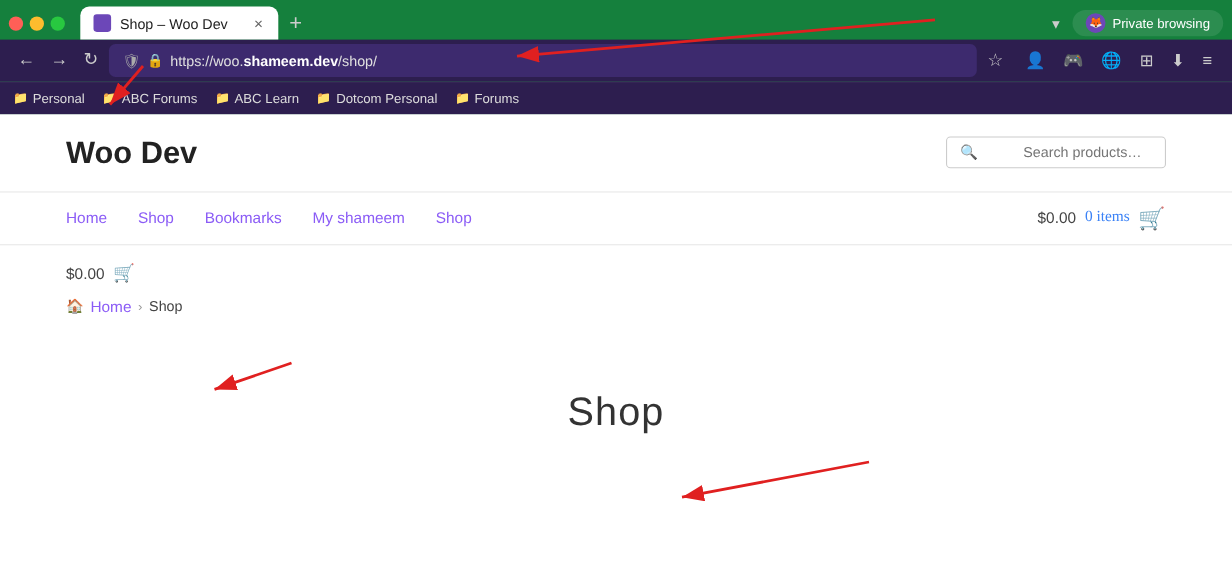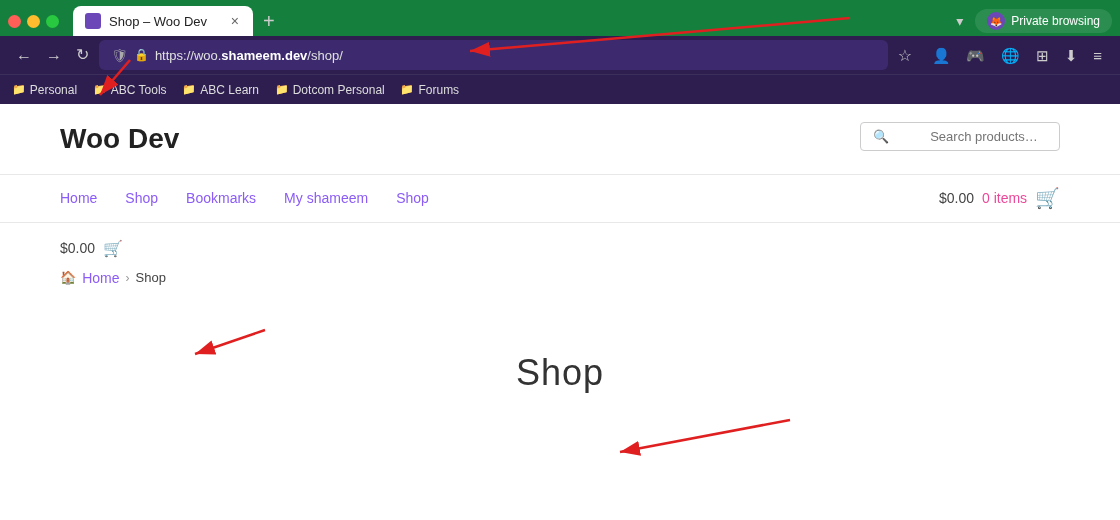--- a/index.html
+++ b/index.html
@@ -184,21 +184,21 @@
       white-space: nowrap;
     }
     .bookmark-icon { font-size: 11px; color: #aaa; }
 
     
     .page-content { background: #fff; width: 100%; }
 
     
     .site-header {
       display: flex;
-      align-items: flex-start;
+      align-items: center;
       padding: 18px 60px;
       border-bottom: 1px solid #e8e8e8;
     }
     .site-branding { flex: 1; }
     .site-title {
       font-size: 28px;
       font-weight: 700;
       color: #222;
       line-height: 1.2;
     }
@@ -247,21 +247,21 @@
       cursor: pointer;
     }
     .cart-summary {
       display: flex;
       align-items: center;
       gap: 8px;
       font-size: 14px;
       color: #444;
     }
     .cart-price { font-weight: 400; }
-    .cart-items { color: #ec4899; }
+    .cart-items { color: #3b82f6; font-family: Liberation Serif, serif; }
     .cart-basket-icon { font-size: 20px; color: #444; }
 
     
     .content-area {
       padding: 16px 60px;
     }
     .mini-cart {
       display: flex;
       align-items: center;
       gap: 8px;
@@ -350,21 +350,21 @@
       </div>
     </div>
 
     <div class="bookmarks-bar">
       <div class="bookmark-item">
         <span class="bookmark-icon">📁</span>
         <span>Personal</span>
       </div>
       <div class="bookmark-item">
         <span class="bookmark-icon">📁</span>
-        <span>ABC Tools</span>
+        <span>ABC Forums</span>
       </div>
       <div class="bookmark-item">
         <span class="bookmark-icon">📁</span>
         <span>ABC Learn</span>
       </div>
       <div class="bookmark-item">
         <span class="bookmark-icon">📁</span>
         <span>Dotcom Personal</span>
       </div>
       <div class="bookmark-item">

